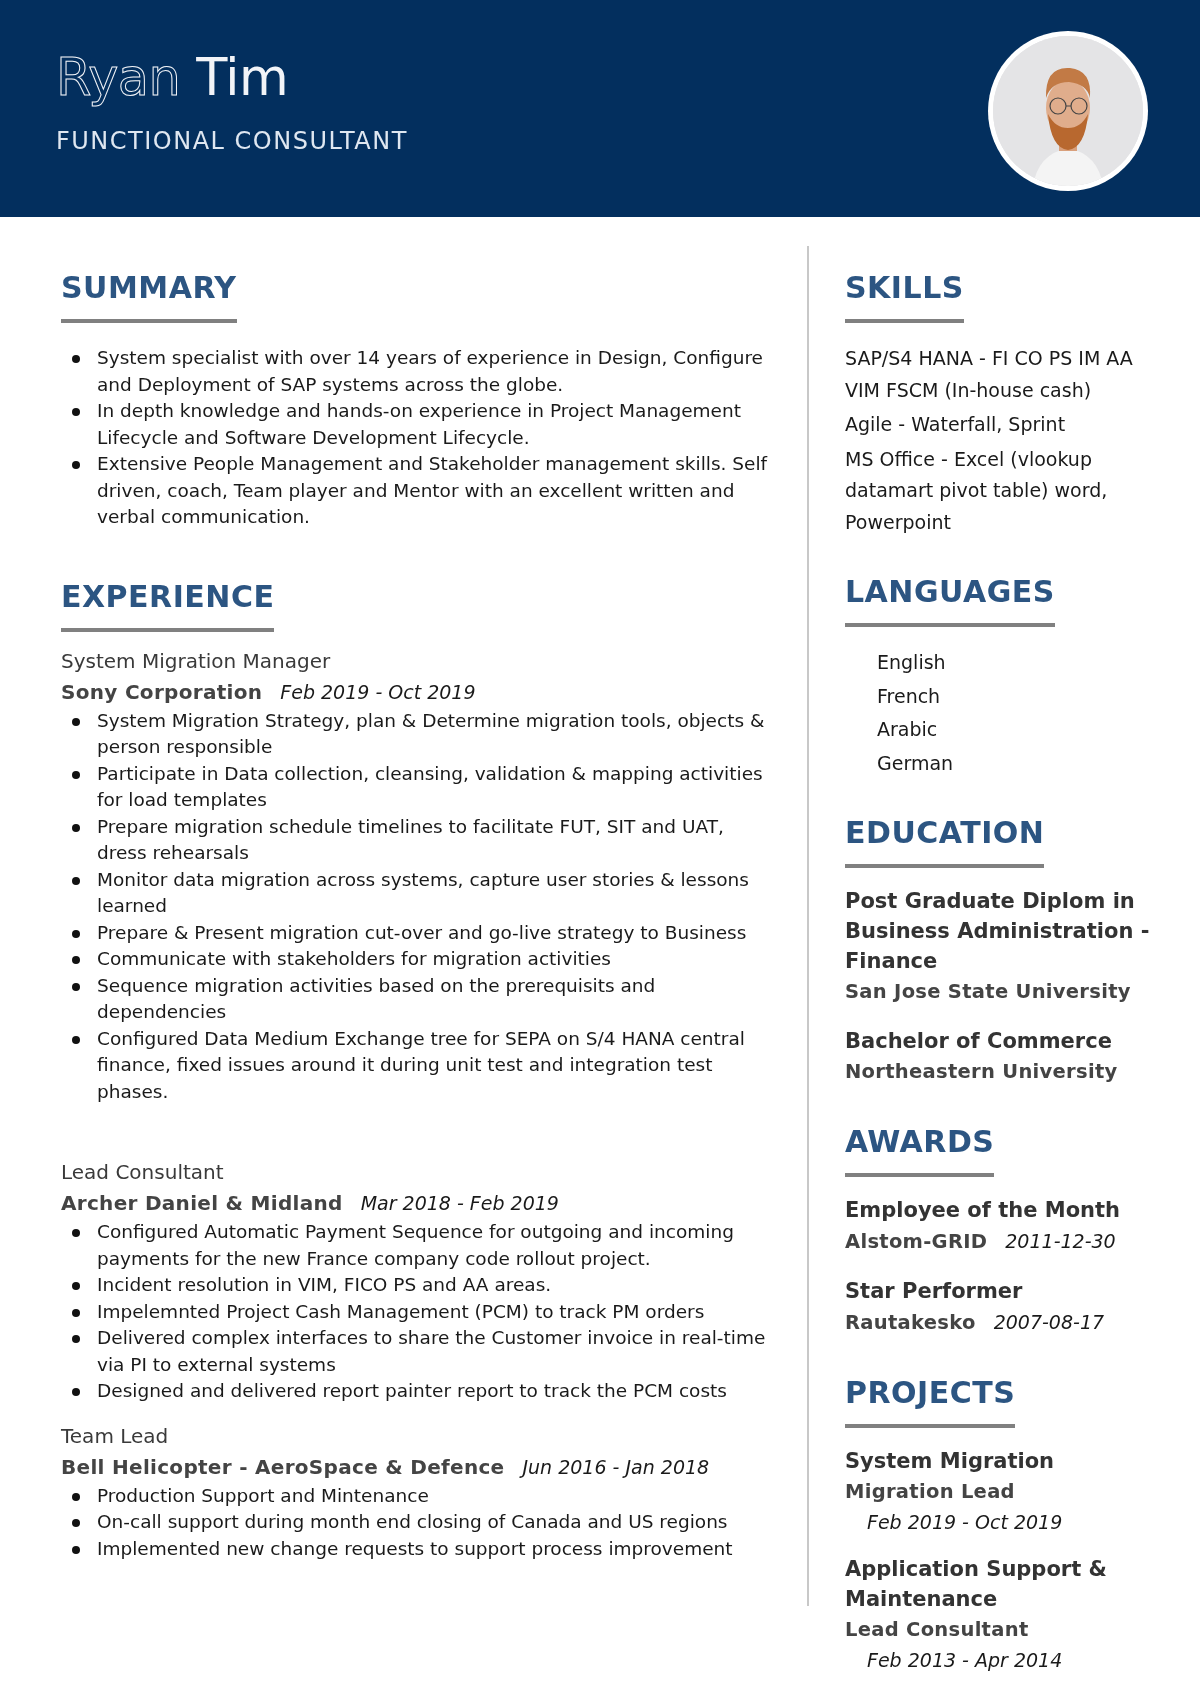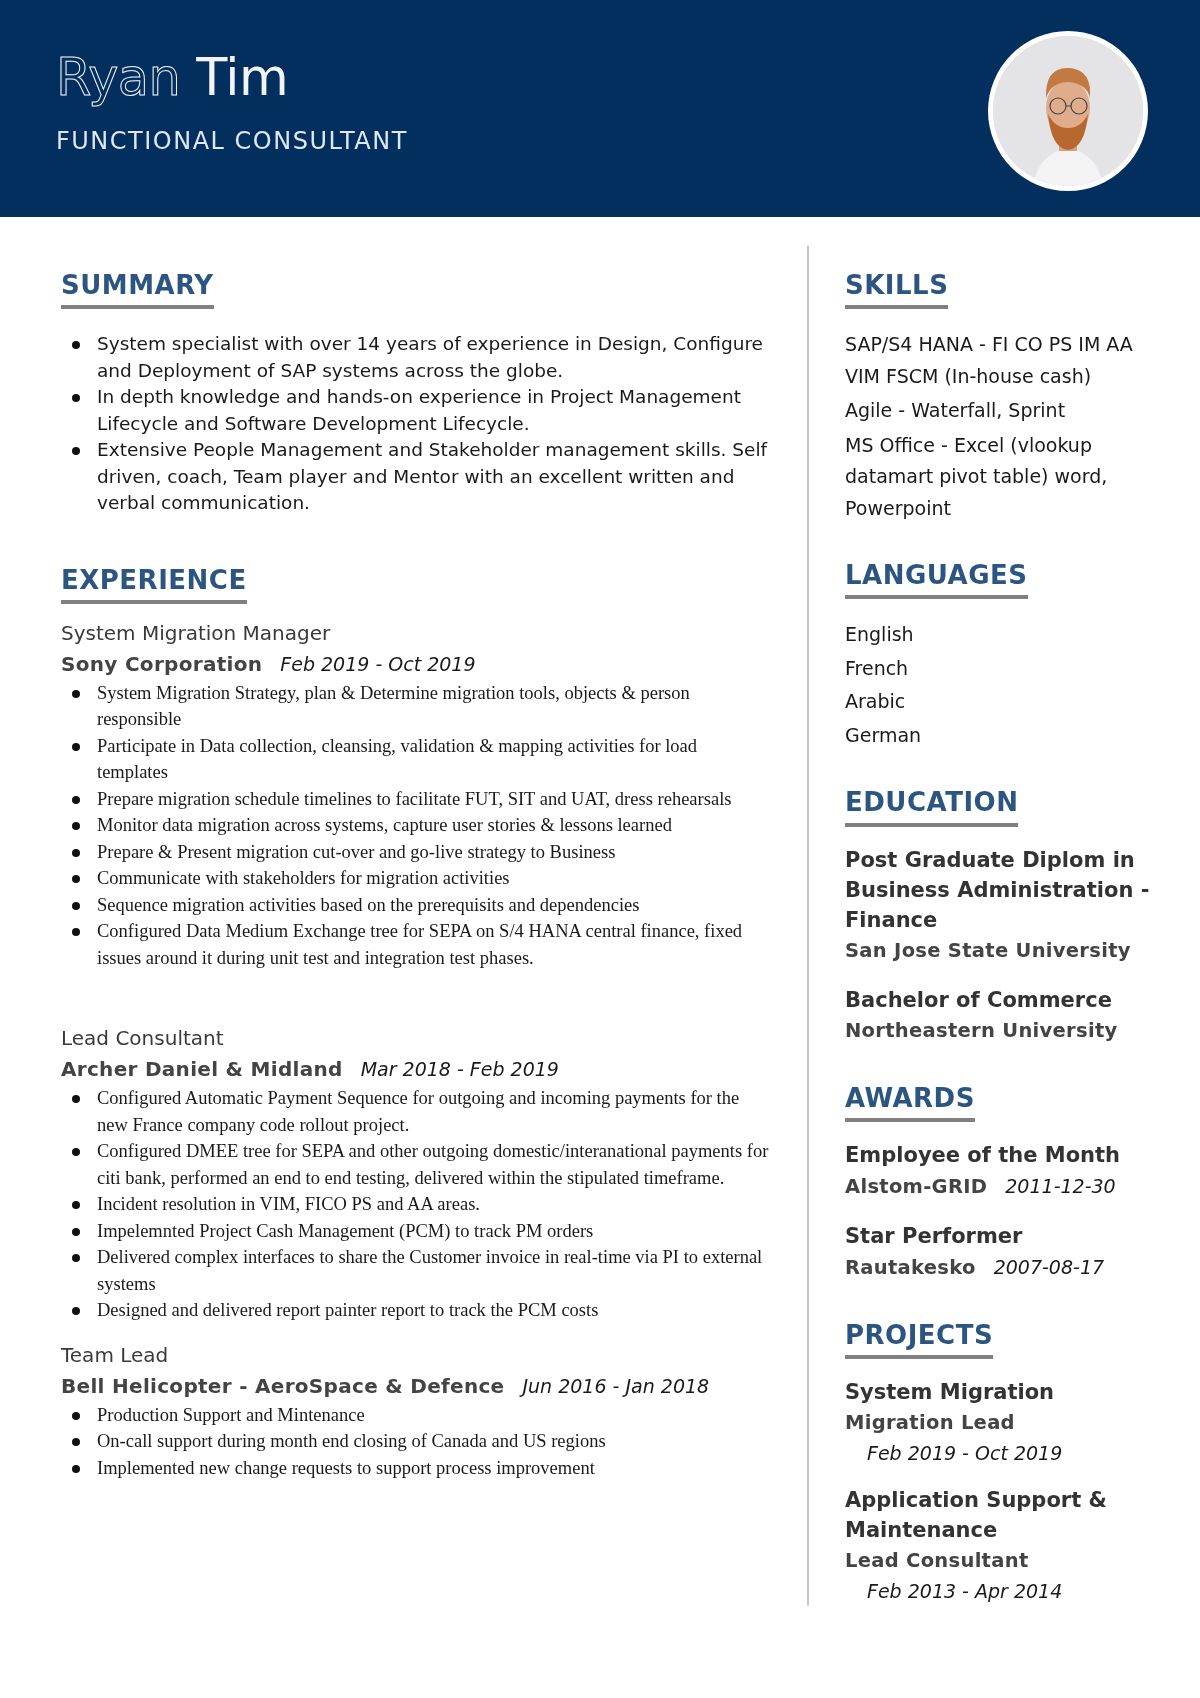--- a/index.html
+++ b/index.html
@@ -10,35 +10,35 @@
   .name { position: absolute; left: 56px; top: 52px; font-size: 51px; color: #f2f4f8; font-weight: normal; letter-spacing: -0.5px; line-height: 1; }
   .name .first { -webkit-text-stroke: 1px #f2f4f8; color: transparent; }
   .role { position: absolute; left: 56px; top: 127px; font-size: 24px; color: #dfe7f1; letter-spacing: 1.5px; }
   .avatar { position: absolute; left: 988px; top: 31px; width: 160px; height: 160px; border-radius: 50%; background: #ffffff; padding: 5px; }
   .avatar-inner { width: 100%; height: 100%; border-radius: 50%; background: #e4e4e6; overflow: hidden; position: relative; }
 
   .left { position: absolute; left: 61px; top: 270px; width: 710px; }
   .right { position: absolute; left: 845px; top: 270px; width: 320px; }
   .divider { position: absolute; left: 807px; top: 246px; width: 2px; height: 1360px; background: #c8c8c8; }
 
-  .sec-title { display: inline-block; font-size: 26px; color: #2c5582; letter-spacing: 0.5px; padding-bottom: 4px; border-bottom: 4px solid #808080; line-height: 1.2; }
+  .sec-title { display: inline-block; font-size: 30px; color: #2c5582; letter-spacing: 0.5px; padding-bottom: 13px; border-bottom: 4px solid #808080; line-height: 1.2; }
   .sec { margin-bottom: 36px; }
   ul.bullets { list-style: none; margin-top: 22px; }
   ul.bullets li { position: relative; padding-left: 36px; font-size: 18.5px; line-height: 26.5px; color: #1a1a1a; }
   ul.bullets li::before { content: ""; position: absolute; left: 11px; top: 10px; width: 8px; height: 8px; border-radius: 50%; background: #111; }
 
   .job { margin-top: 20px; }
   .job-title { font-size: 20px; color: #3a3a3a; line-height: 30px; }
   .job-meta { font-size: 20px; line-height: 32px; }
   .company { color: #444; font-weight: bold; letter-spacing: 0.3px; }
   .date { font-style: italic; color: #1a1a1a; margin-left: 18px; font-size: 19px; }
-  .job ul.bullets { margin-top: 0; font-family: Liberation Serif, serif; }
+  .job ul.bullets { margin-top: 0; }
 
   .r-list { margin-top: 20px; }
-  .r-item { font-size: 19px; line-height: 31.5px; color: #1a1a1a; margin-bottom: 2px; }
+  .r-item { font-size: 19px; line-height: 31.5px; color: #1a1a1a; margin-bottom: 2px; margin-left: 32px; }
   .skill-item { font-size: 19px; line-height: 31.5px; margin-bottom: 3px; }
   .edu-entry, .award-entry, .proj-entry { margin-top: 18px; }
   .bold-title { font-size: 21px; font-weight: bold; color: #333; line-height: 30px; }
   .bold-sub { font-size: 19.5px; font-weight: bold; color: #444; line-height: 32px; letter-spacing: 0.3px; }
   .r-date { font-style: italic; font-size: 19px; color: #1a1a1a; margin-left: 18px; font-weight: normal; letter-spacing: 0; }
   .proj-date { font-style: italic; font-size: 19px; color: #1a1a1a; padding-left: 22px; line-height: 28px; }
 </style>
 </head>
 <body>
 
@@ -97,21 +97,20 @@
       </ul>
     </div>
 
     <div class="job" style="margin-top:52px;">
       <div class="job-title">Lead Consultant</div>
       <div class="job-meta">
         <span class="company">Archer Daniel &amp; Midland</span><span class="date">Mar 2018 - Feb 2019</span>
       </div>
       <ul class="bullets">
         <li>Configured Automatic Payment Sequence for outgoing and incoming payments for the new France company code rollout project.</li>
-        <li>Configured DMEE tree for SEPA and other outgoing domestic/interanational payments for citi bank, performed an end to end testing, delivered within the stipulated timeframe.</li>
         <li>Incident resolution in VIM, FICO PS and AA areas.</li>
         <li>Impelemnted Project Cash Management (PCM) to track PM orders</li>
         <li>Delivered complex interfaces to share the Customer invoice in real-time via PI to external systems</li>
         <li>Designed and delivered report painter report to track the PCM costs</li>
       </ul>
     </div>
 
     <div class="job" style="margin-top:16px;">
       <div class="job-title">Team Lead</div>
       <div class="job-meta">

